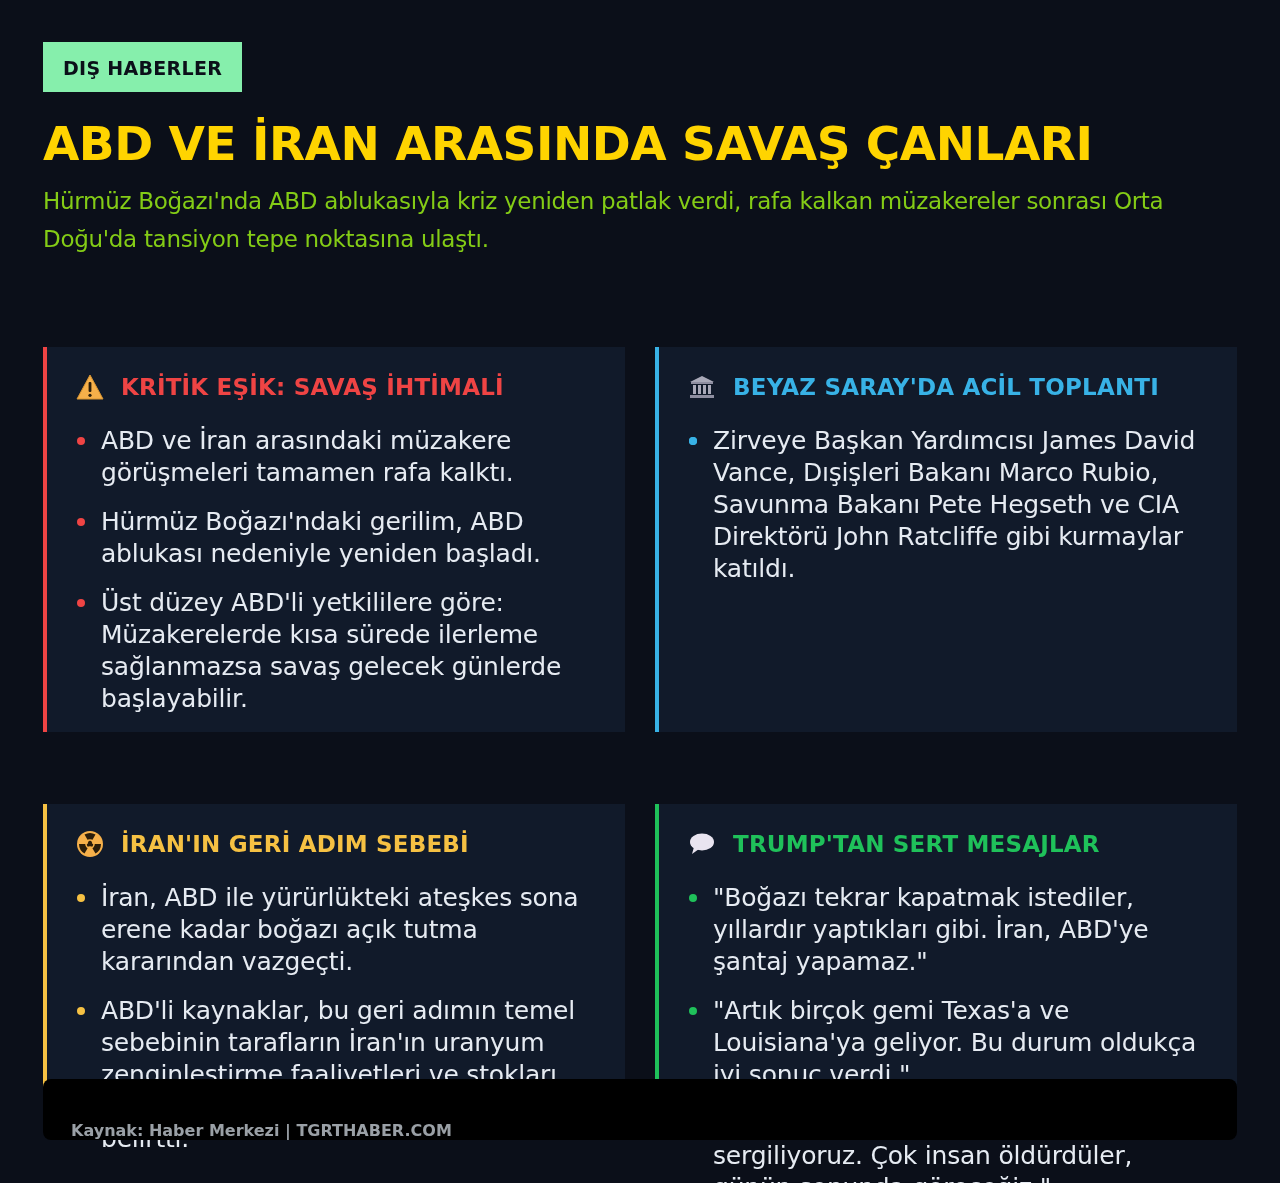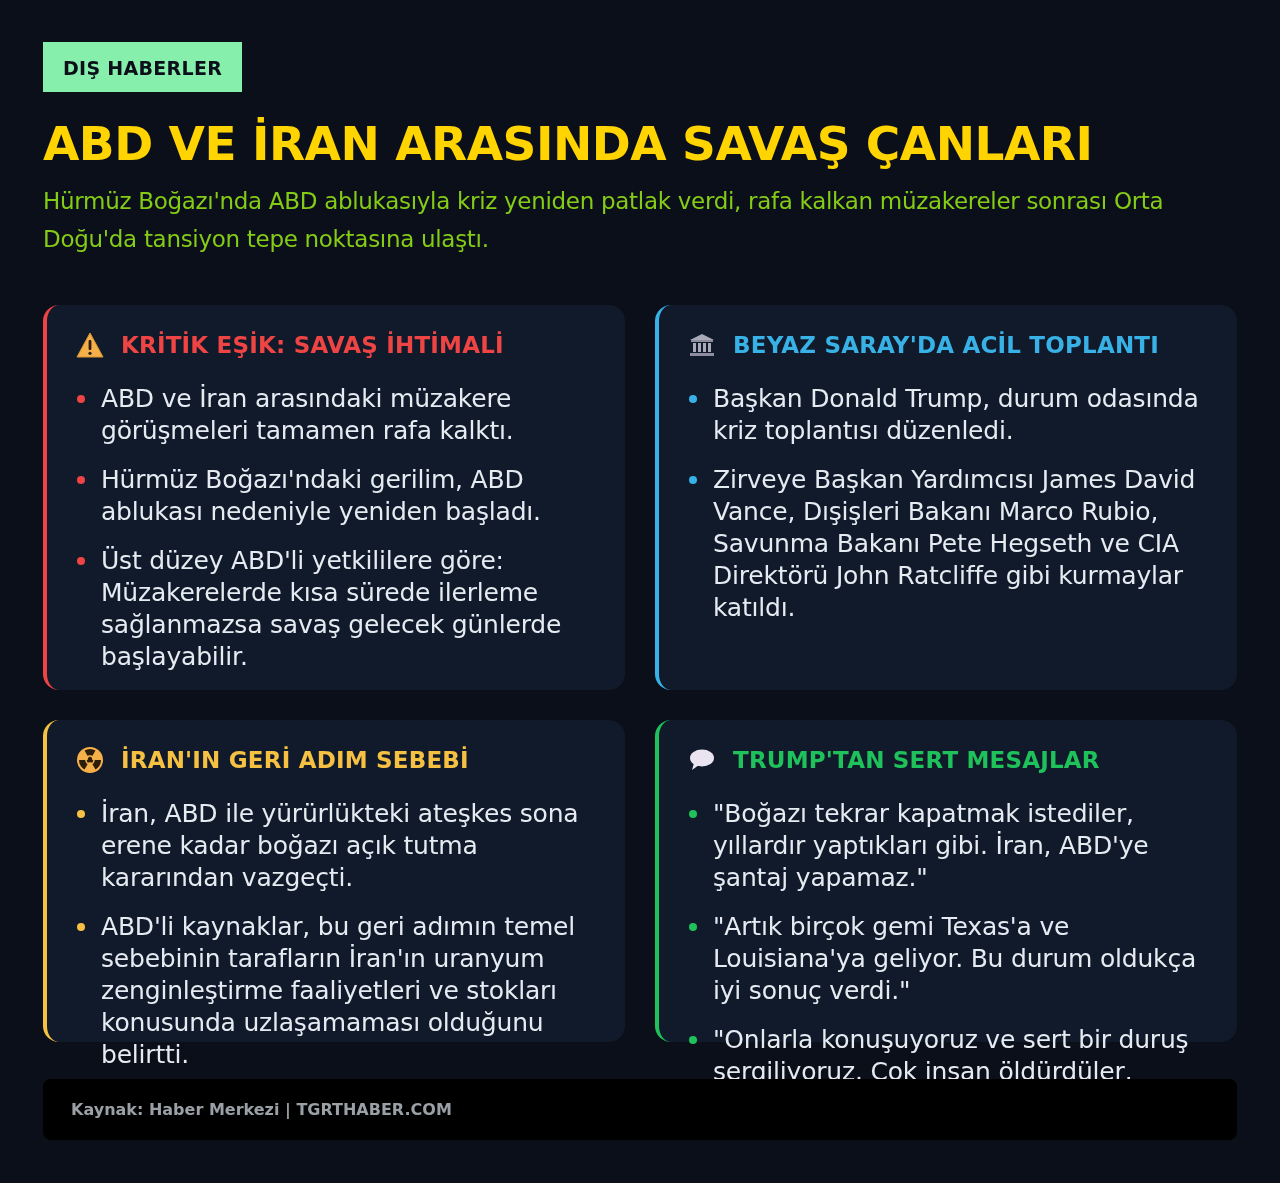--- a/index.html
+++ b/index.html
@@ -17,33 +17,33 @@
     }
     .subtitle {
       margin-top: 8px; font-size: 23px; line-height: 38px; color: #84cc16; width: 1130px;
       font-family: "DejaVu Sans", sans-serif; letter-spacing: -0.3px;
     }
     .grid {
       position: absolute; left: 43px; top: 305px; width: 1194px;
       display: grid; grid-template-columns: 582px 582px; column-gap: 30px; row-gap: 30px;
     }
     .card {
-      background: #111a2a; border-radius: 16px; border-left: 4px solid; padding: 22px 26px 22px 28px;
+      background: #111a2a; border-radius: 0; border-left: 4px solid; padding: 22px 26px 22px 28px; margin-top: 42px;
     }
     .card.top { height: 385px; }
     .card.bottom { height: 322px; }
     .card-head { display: flex; align-items: center; height: 32px; margin-top: 2px; }
     .card-icon { width: 30px; height: 30px; display: flex; align-items: center; justify-content: center; margin-right: 16px; font-size: 22px; }
     .card-title { font-weight: bold; font-size: 23px; letter-spacing: 0.2px; }
     ul.items { list-style: none; margin-top: 22px; }
     ul.items li { position: relative; padding-left: 26px; font-size: 25px; line-height: 32px; margin-bottom: 17px; color: #e6ebf2; letter-spacing: -0.2px; }
     ul.items li .dot { position: absolute; left: 2px; top: 12px; width: 8px; height: 8px; border-radius: 50%; }
     .footer {
       position: absolute; left: 43px; top: 1079px; width: 1194px; height: 61px;
-      background: #000000; border-radius: 8px; padding: 0 28px; display: flex; align-items: center;
+      background: #000000; border-radius: 8px; padding: 0 28px; display: flex; align-items: flex-end;
     }
     .footer span { color: #9aa0a6; font-weight: bold; font-size: 16px; }
   </style>
 </head>
 <body>
 
 <div class="wrap">
   <div class="badge">DIŞ HABERLER</div>
   <h1 class="title">ABD VE İRAN ARASINDA SAVAŞ ÇANLARI</h1>
   <p class="subtitle">Hürmüz Boğazı'nda ABD ablukasıyla kriz yeniden patlak verdi, rafa kalkan müzakereler sonrası Orta Doğu'da tansiyon tepe noktasına ulaştı.</p>
@@ -78,21 +78,21 @@
             <rect x="4" y="10" width="3" height="9" fill="#a9a9b8"></rect>
             <rect x="9" y="10" width="3" height="9" fill="#a9a9b8"></rect>
             <rect x="14" y="10" width="3" height="9" fill="#a9a9b8"></rect>
             <rect x="19" y="10" width="3" height="9" fill="#a9a9b8"></rect>
             <rect x="1" y="20" width="24" height="3" fill="#8e8ea0"></rect>
           </svg>
       </span>
       <span class="card-title" style="color:#38b2e6;">BEYAZ SARAY'DA ACİL TOPLANTI</span>
     </div>
     <ul class="items">
-      <li><span class="dot" style="background:#38b2e6;"></span><span>Başkan Donald Trump, durum odasında kriz toplantısı düzenledi.</span></li>
+      <li><span class="dot" style="background:#38b2e6;"></span></li>
       <li><span class="dot" style="background:#38b2e6;"></span><span>Zirveye Başkan Yardımcısı James David Vance, Dışişleri Bakanı Marco Rubio, Savunma Bakanı Pete Hegseth ve CIA Direktörü John Ratcliffe gibi kurmaylar katıldı.</span></li>
     </ul>
   </section>
 
   <section class="card bottom" style="border-left-color:#f6c143;">
     <div class="card-head">
       <span class="card-icon">
         <svg width="28" height="28" viewBox="0 0 28 28">
             <circle cx="14" cy="14" r="13" fill="#f6b04a"></circle>
             <circle cx="14" cy="14" r="2.4" fill="#2b1d0a"></circle>

